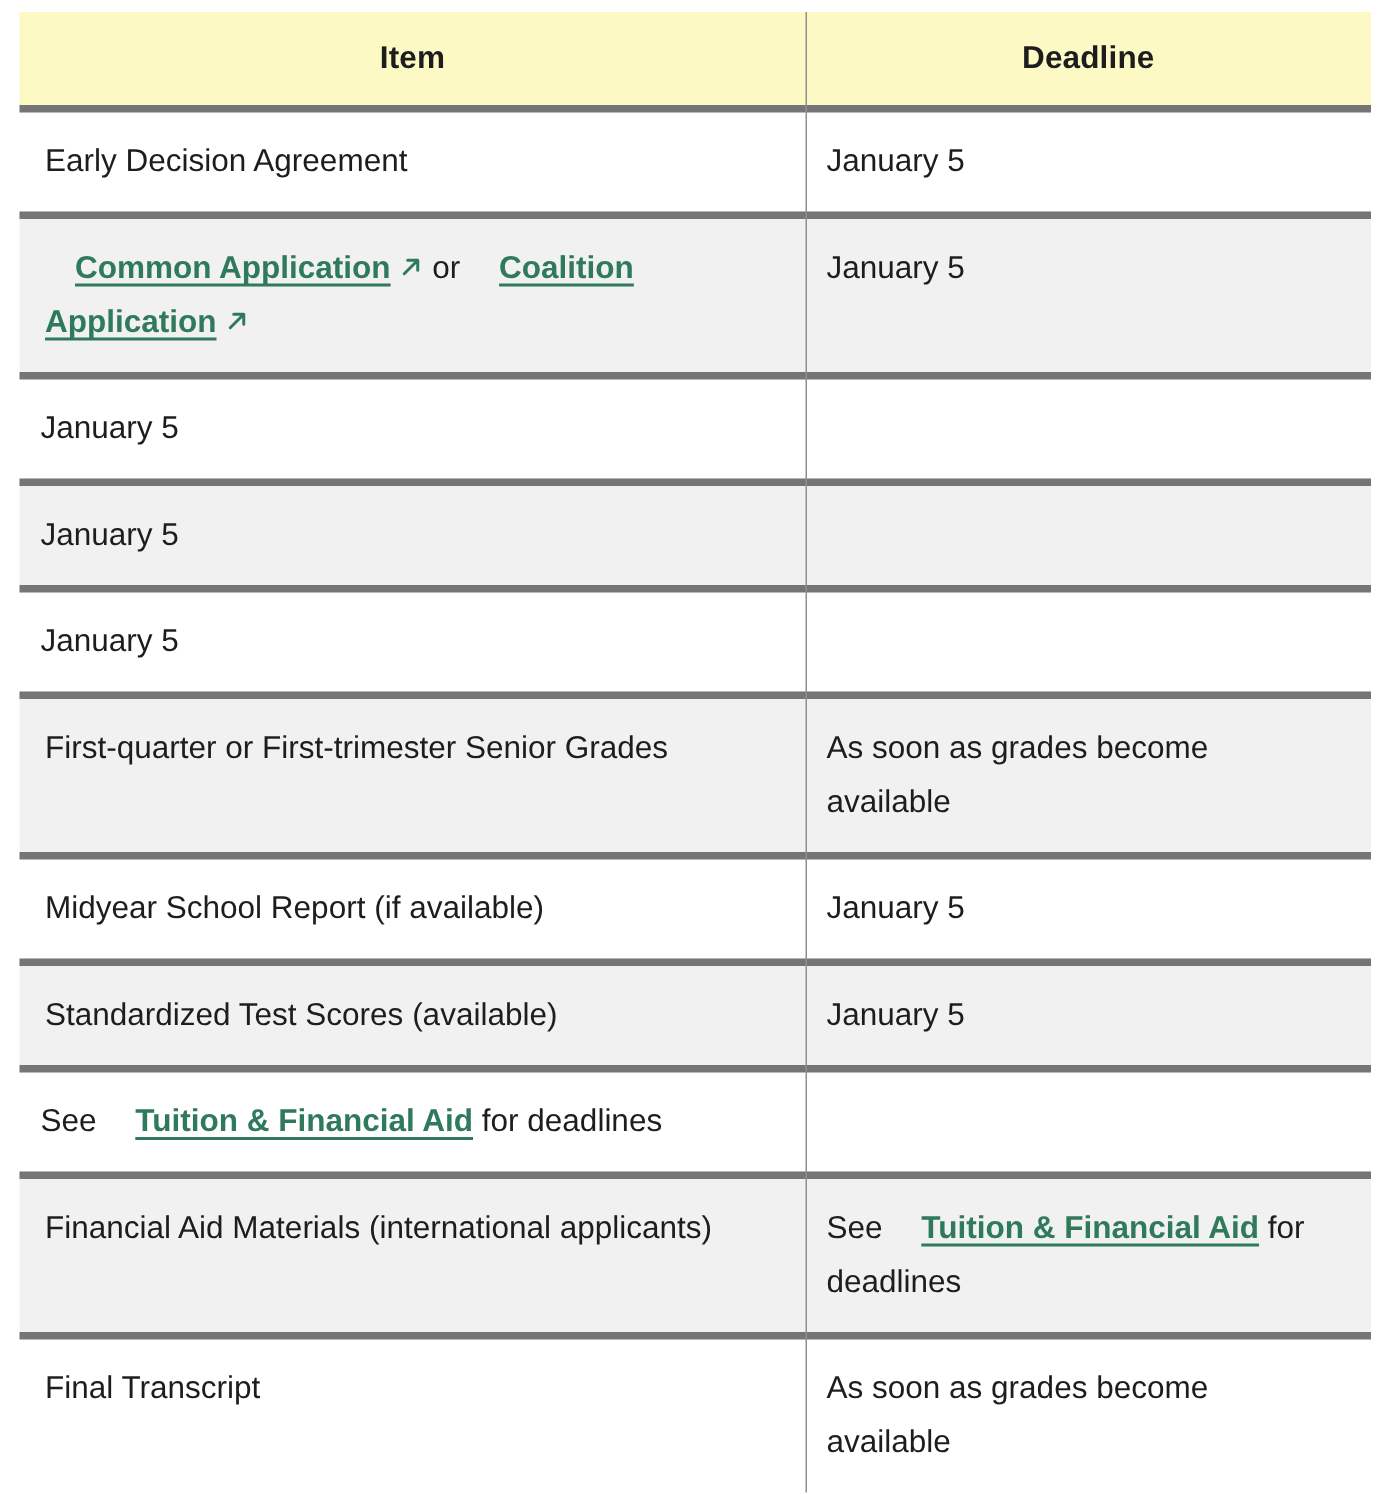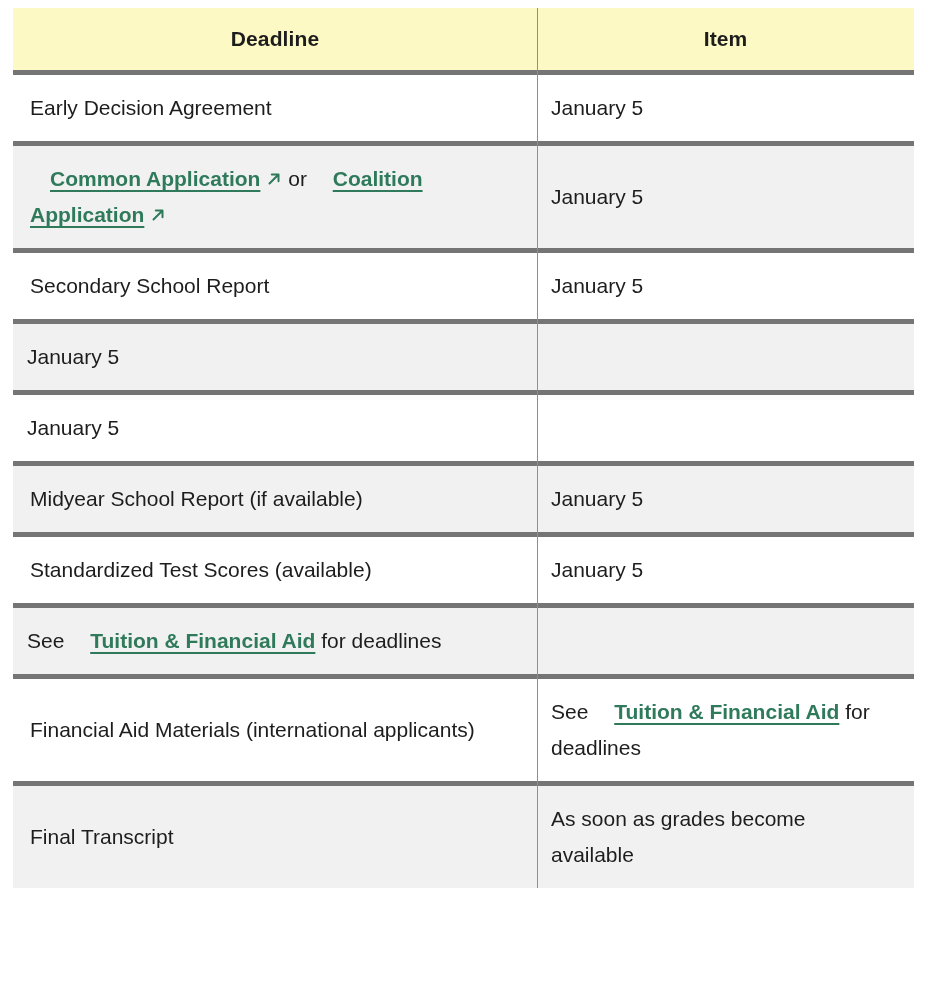--- a/index.html
+++ b/index.html
@@ -49,21 +49,20 @@
   }
   .row {
     display: grid;
     grid-template-columns: 524px 1fr;
     border-top: 5px solid var(--thick-border);
     background: var(--row-bg);
   }
   .row:nth-child(even) { background: var(--row-alt-bg); }
   .cell {
     display: flex;
-    align-items: center;
     font-size: 21px;
     line-height: 36px;
     padding-top: 15px;
     padding-bottom: 15px;
   }
   .cell-inner { display: block; }
   .item-cell  { padding-left: 17px; padding-right: 28px; }
   .deadline-cell { padding-left: 14px; padding-right: 24px; }
   a.cell-link {
     color: var(--link-green);
@@ -82,22 +81,22 @@
     line-height: 1;
   }
   .ext-arrow svg { display: inline-block; vertical-align: -2px; }
 </style>
 </head>
 <body>
 
 <div class="table-wrap">
   <div class="col-divider"></div>
   <div class="thead">
+    <div class="th">Item</div>
     <div class="th">Deadline</div>
-    <div class="th">Item</div>
   </div>
   <div id="rows-container">
       <div class="row">
         <div class="cell item-cell">
           <span class="cell-inner"><span>Early Decision Agreement</span></span>
         </div>
         <div class="cell deadline-cell">
           <span class="cell-inner"><span>January 5</span></span>
         </div>
       </div>
@@ -107,35 +106,40 @@
                 <path d="M3.5 12.5 L12.5 3.5 M5.8 3.5 H12.5 V10.2" stroke="currentColor" stroke-width="2" stroke-linecap="round" stroke-linejoin="round"></path>
               </svg></span><span> or </span><a class="cell-link" href="#">Coalition Application</a><span class="ext-arrow"><svg width="16" height="16" viewBox="0 0 16 16" fill="none">
                 <path d="M3.5 12.5 L12.5 3.5 M5.8 3.5 H12.5 V10.2" stroke="currentColor" stroke-width="2" stroke-linecap="round" stroke-linejoin="round"></path>
               </svg></span></span>
         </div>
         <div class="cell deadline-cell">
           <span class="cell-inner"><span>January 5</span></span>
         </div>
       </div>
       <div class="row">
-        <div class="cell item-cell">
-          <span class="cell-inner"><span>Secondary School Report</span></span>
-        </div>
         <div class="cell deadline-cell">
           <span class="cell-inner"><span>January 5</span></span>
         </div>
       </div>
       <div class="row">
         <div class="cell deadline-cell">
           <span class="cell-inner"><span>January 5</span></span>
         </div>
       </div>
       <div class="row">
         <div class="cell deadline-cell">
           <span class="cell-inner"><span>January 5</span></span>
+        </div>
+      </div>
+      <div class="row">
+        <div class="cell item-cell">
+          <span class="cell-inner"><span>First-quarter or First-trimester Senior Grades</span></span>
+        </div>
+        <div class="cell deadline-cell">
+          <span class="cell-inner"><span>As soon as grades become available</span></span>
         </div>
       </div>
       <div class="row">
         <div class="cell item-cell">
           <span class="cell-inner"><span>Midyear School Report (if available)</span></span>
         </div>
         <div class="cell deadline-cell">
           <span class="cell-inner"><span>January 5</span></span>
         </div>
       </div>

